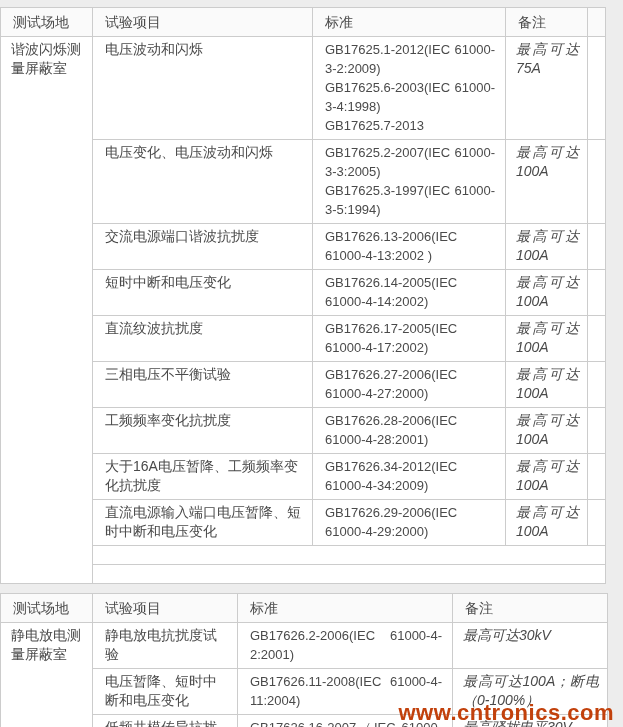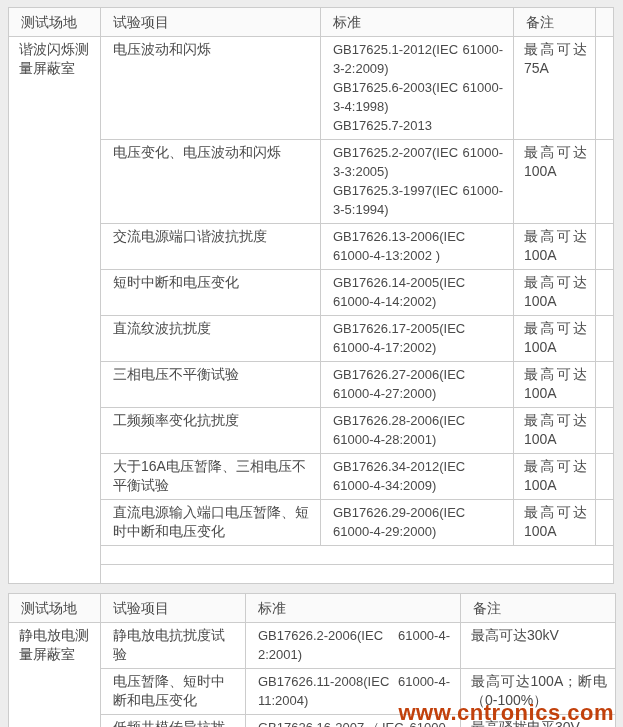--- a/index.html
+++ b/index.html
@@ -13,21 +13,20 @@
   #page {
     position: relative;
     width: 623px;
     height: 727px;
     overflow: hidden;
   }
   table {
     border-collapse: collapse;
     table-layout: fixed;
     background: #ffffff;
-    margin-left: 8px;
     font-size: 14px;
     line-height: 19px;
   }
   #table1 { margin-top: 7px; width: 605px; }
   #table2 { margin-top: 9px; width: 607px; }
   th, td {
     border: 1px solid #cccccc;
     vertical-align: top;
     padding: 3px 10px 4px 12px;
     text-align: left;
@@ -35,21 +34,21 @@
     word-break: break-word;
   }
   th { background: #fafafa; padding-top: 5px; padding-bottom: 4px; color: #4a4a4a; }
   td.site { padding-left: 10px; }
   td.std {
     text-align: justify;
     font-size: 13px;
     letter-spacing: 0;
   }
   td.std div { text-align: justify; }
-  td.rem { text-align: justify; padding-left: 10px; padding-right: 8px; }
+  td.rem { text-align: justify; padding-left: 10px; padding-right: 8px; font-style: italic; }
   tr.empty-row td { height: 14px; padding: 2px; }
   td.endcap { padding: 0; }
   #watermark {
     position: absolute;
     right: 9px;
     bottom: 1px;
     font-size: 22px;
     font-weight: bold;
     letter-spacing: 0.5px;
     color: #c2410c;
@@ -131,21 +130,21 @@
     </tr>
     <tr>
       <td>工频频率变化抗扰度</td>
       <td class="std">
         <div>GB17626.28-2006(IEC 61000-4-28:2001)</div>
       </td>
       <td class="rem">最高可达100A</td>
       <td class="endcap"></td>
     </tr>
     <tr>
-      <td>大于16A电压暂降、三相电压不平衡试验</td>
+      <td>大于16A电压暂降、工频频率变化抗扰度</td>
       <td class="std">
         <div>GB17626.34-2012(IEC 61000-4-34:2009)</div>
       </td>
       <td class="rem">最高可达100A</td>
       <td class="endcap"></td>
     </tr>
     <tr>
       <td>直流电源输入端口电压暂降、短时中断和电压变化</td>
       <td class="std">
         <div>GB17626.29-2006(IEC 61000-4-29:2000)</div>

